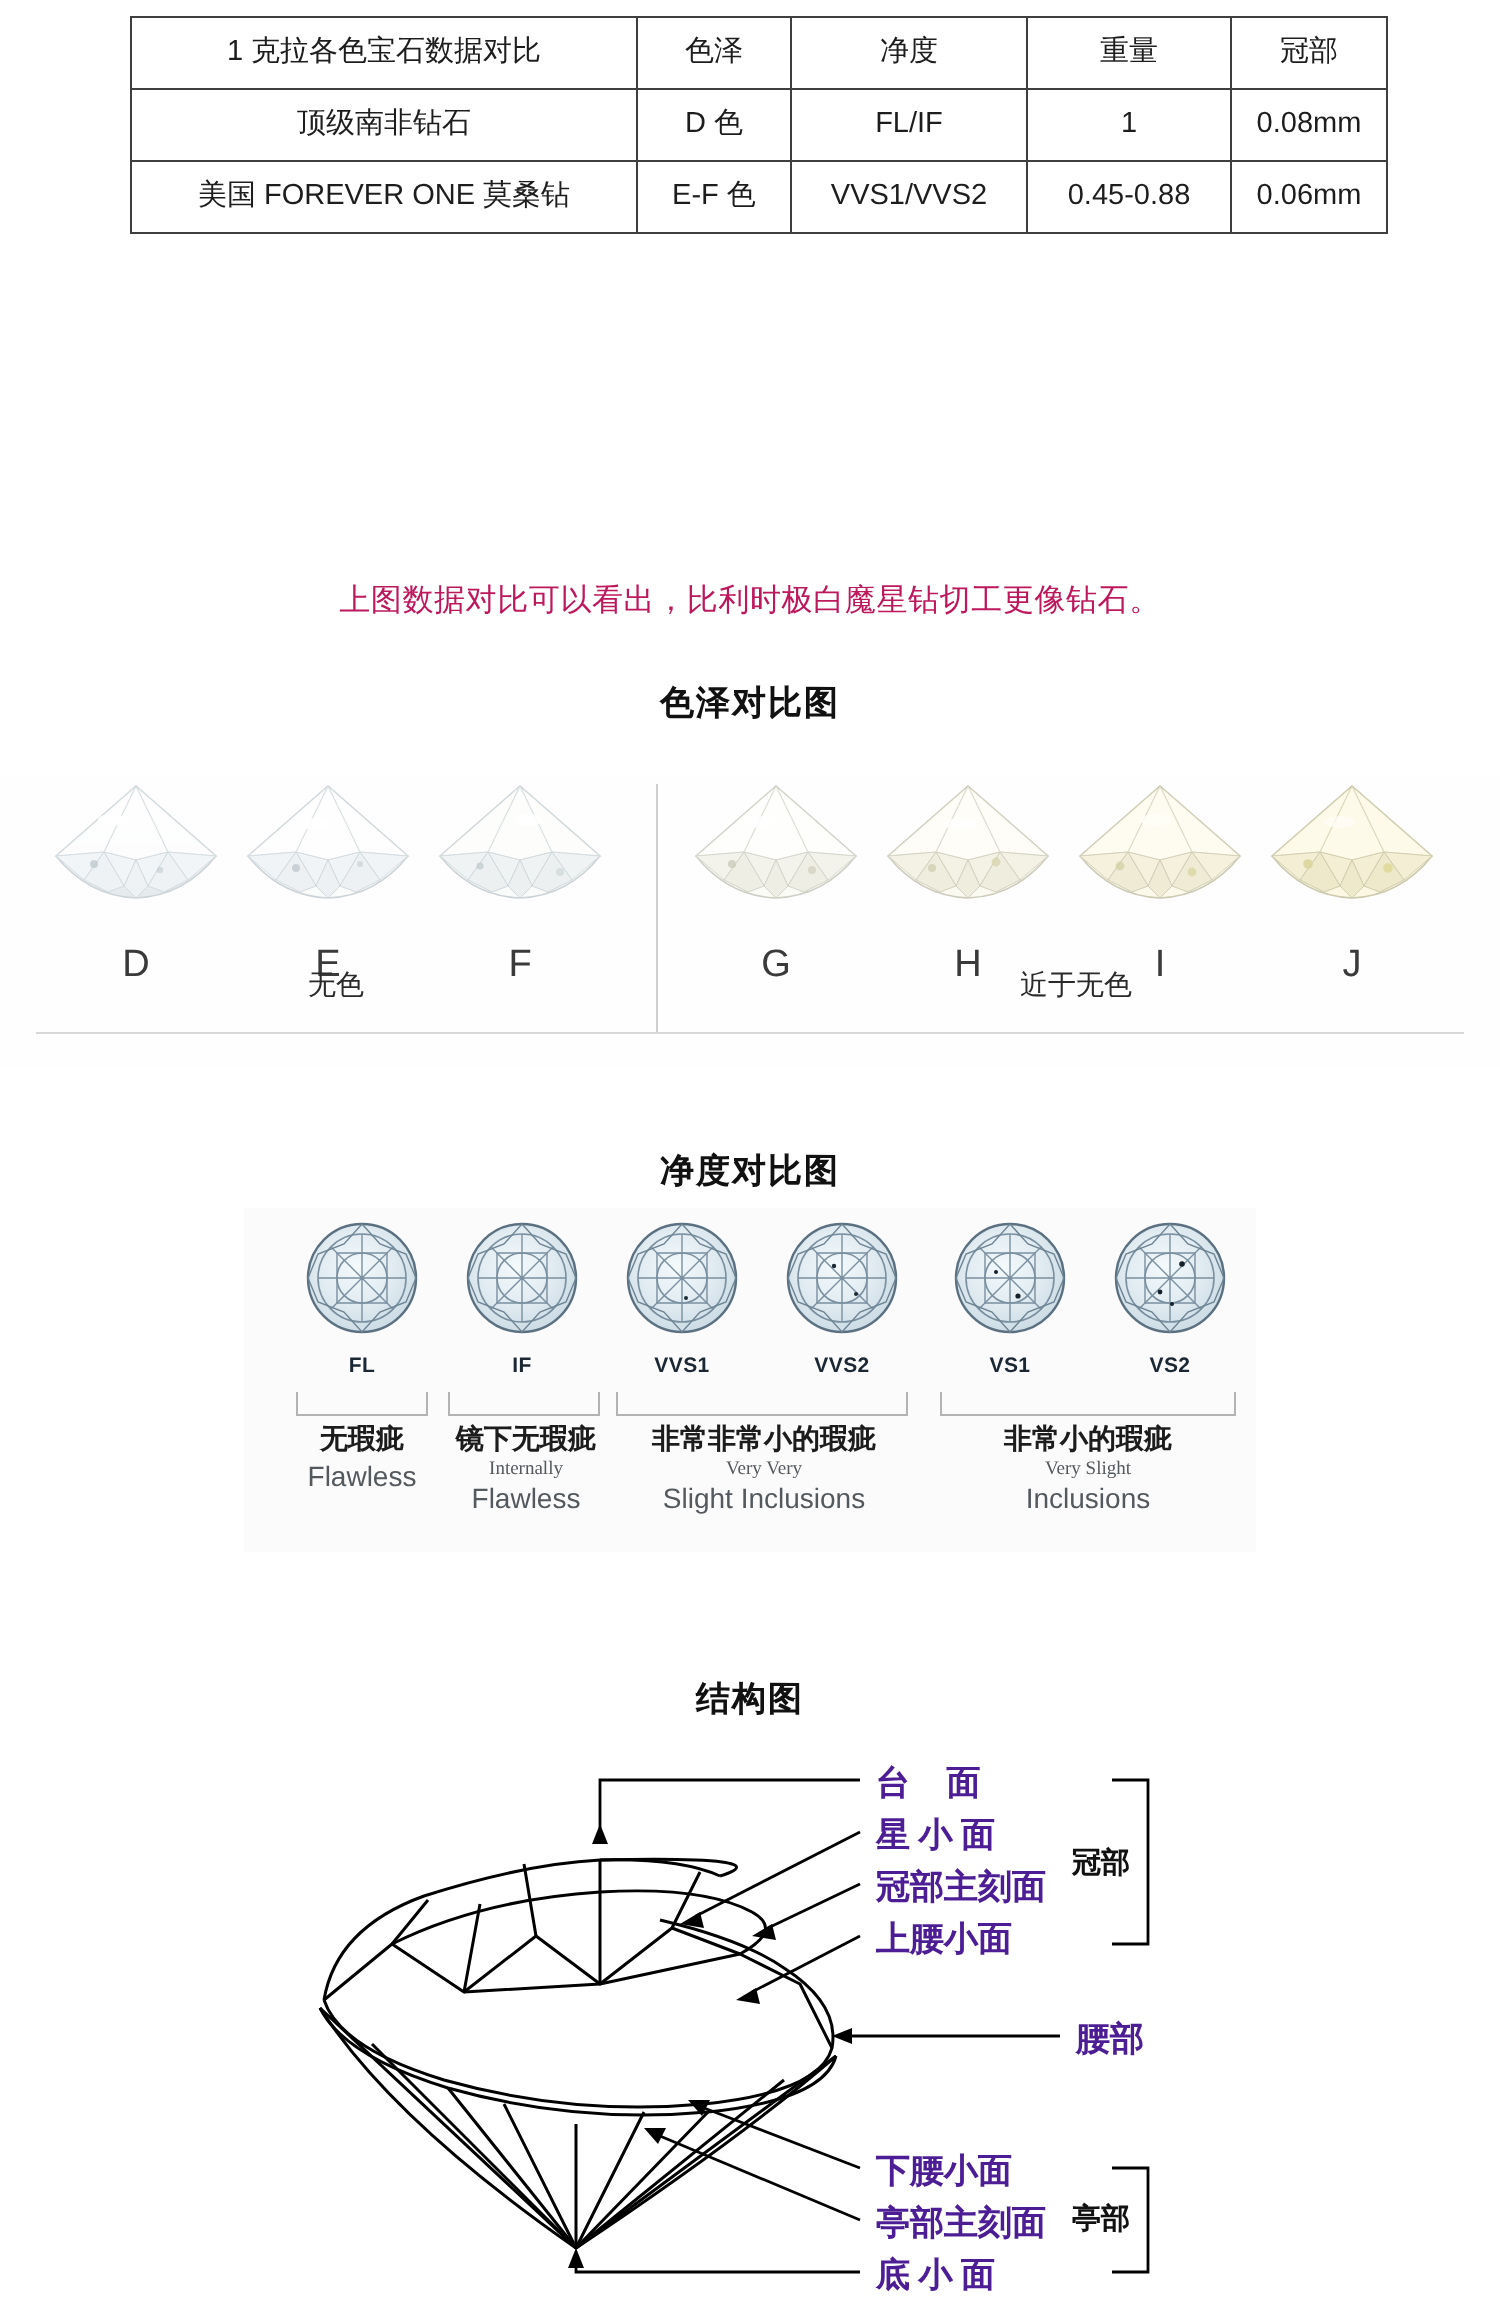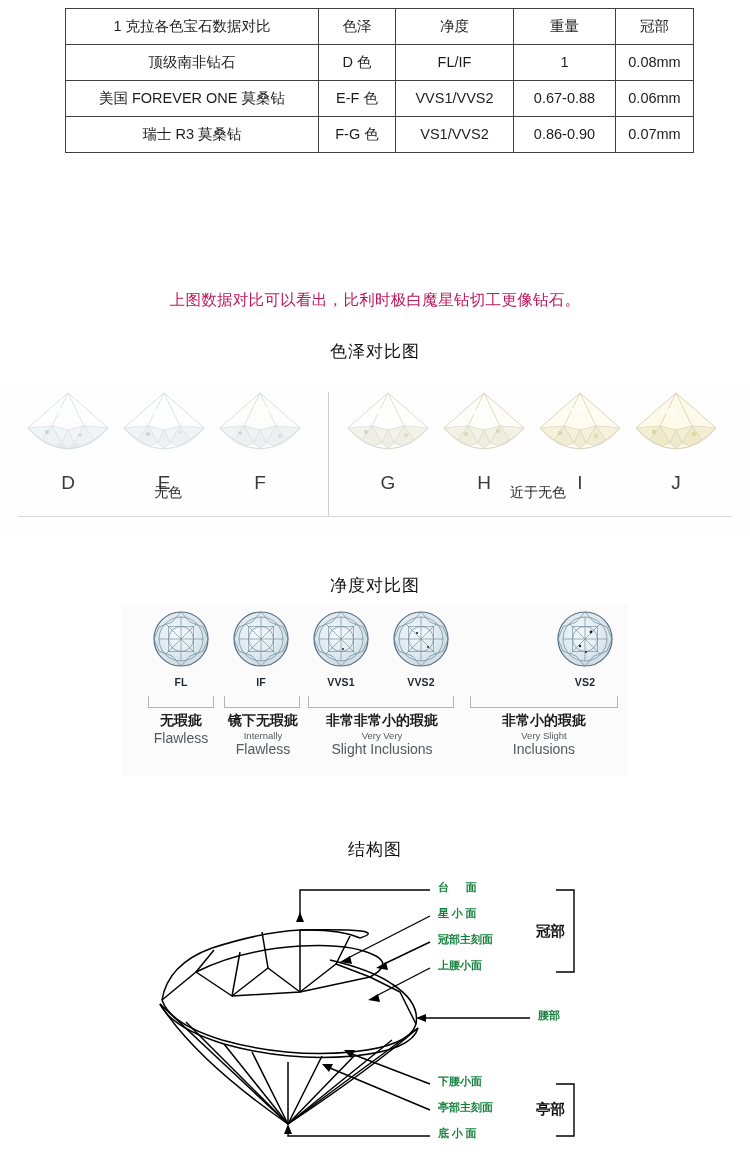--- a/index.html
+++ b/index.html
@@ -37,21 +37,21 @@
   
   .caption {
     position: absolute; left: 0; top: 290px; width: 750px;
     text-align: center; font-size: 15.5px; color: #be185d;
     letter-spacing: .3px;
   }
 
   
   .sect-title {
     position: absolute; left: 0; width: 750px; text-align: center;
-    font-weight: normal; font-size: 17px; color: #111; letter-spacing: 1px;
+    font-weight: bold; font-size: 17px; color: #111; letter-spacing: 1px;
   }
   #title-color   { top: 340px; }
   #title-clarity { top: 574px; }
   #title-struct  { top: 838px; }
 
   
   .color-panel {
     position: absolute; left: 0; top: 388px; width: 750px; height: 146px;
     background: #fefefe;
   }
@@ -96,31 +96,31 @@
     border-left: 1.4px solid #b3b3b3;
     border-right: 1.4px solid #b3b3b3;
     border-bottom: 1.4px solid #b3b3b3;
   }
   .desc { position: absolute; top: 108px; text-align: center; }
   .desc .zh {
     font-family: "Liberation Serif", "DejaVu Serif", serif;
     font-weight: bold; font-size: 14px; color: #1c1c1c; line-height: 1.25;
   }
   .desc .en { color: #54595e; line-height: 1.18; }
-  .desc .en-sm { font-size: 9.5px; }
+  .desc .en-sm { font-size: 9.5px; font-family: Liberation Serif, serif; }
   .desc .en-lg { font-size: 14px; }
 
   
   .struct-wrap {
     position: absolute; left: 0; top: 872px; width: 750px; height: 284px;
   }
   .struct-wrap svg { display: block; }
   .anno {
     position: absolute; font-family: "Liberation Serif", "DejaVu Serif", serif;
-    font-weight: bold; font-size: 11px; color: #15803d; white-space: nowrap;
+    font-weight: bold; font-size: 17px; color: #4c1d95; white-space: nowrap;
   }
   .anno.sp { letter-spacing: 7px; }
   .grp {
     position: absolute; font-family: "Liberation Serif", "DejaVu Serif", serif;
     font-weight: bold; font-size: 14.5px; color: #111;
   }
 </style>
 </head>
 <body>
 
@@ -145,29 +145,22 @@
         <td>顶级南非钻石</td>
         <td>D 色</td>
         <td>FL/IF</td>
         <td>1</td>
         <td>0.08mm</td>
       </tr>
       <tr>
         <td>美国 FOREVER ONE 莫桑钻</td>
         <td>E-F 色</td>
         <td>VVS1/VVS2</td>
-        <td>0.67-0.88</td>
+        <td>0.45-0.88</td>
         <td>0.06mm</td>
-      </tr>
-      <tr>
-        <td>瑞士 R3 莫桑钻</td>
-        <td>F-G 色</td>
-        <td>VS1/VVS2</td>
-        <td>0.86-0.90</td>
-        <td>0.07mm</td>
       </tr>
     </tbody>
   </table>
 </div>
 
 <div class="caption">上图数据对比可以看出，比利时极白魔星钻切工更像钻石。</div>
 
 <div class="sect-title" id="title-color">色泽对比图</div>
 
 <div class="color-panel">
@@ -333,20 +326,33 @@
       <circle cx="31" cy="31" r="12.5" fill="none" stroke="#7a90a0" stroke-width=".8"></circle>
       <path d="M31 9 L31 53 M9 31 L53 31 M15.5 15.5 L46.5 46.5 M46.5 15.5 L15.5 46.5" stroke="#7a90a0" stroke-width=".7" fill="none"></path>
       <path d="M31 4 L40 14 L53 19 L58 31 L53 43 L40 48 L31 58 L22 48 L9 43 L4 31 L9 19 L22 14 Z" fill="none" stroke="#6d8493" stroke-width=".7"></path>
       <path d="M18.5 18.5 L43.5 18.5 L43.5 43.5 L18.5 43.5 Z" fill="none" stroke="#7a90a0" stroke-width=".7"></path>
       <circle cx="27" cy="25" r="1.1" fill="#1c2a33"></circle>
       <circle cx="38" cy="39" r="1" fill="#1c2a33"></circle>
     </svg>
     <div class="cl-code">VVS2</div>
   </div>
 
+  <div class="cl-item" style="left:352px">
+    <svg width="62" height="62" viewBox="0 0 62 62">
+      <circle cx="31" cy="31" r="27" fill="url(#rb)" stroke="#5b7182" stroke-width="1.2"></circle>
+      <circle cx="31" cy="31" r="22" fill="none" stroke="#7a90a0" stroke-width=".8"></circle>
+      <circle cx="31" cy="31" r="12.5" fill="none" stroke="#7a90a0" stroke-width=".8"></circle>
+      <path d="M31 9 L31 53 M9 31 L53 31 M15.5 15.5 L46.5 46.5 M46.5 15.5 L15.5 46.5" stroke="#7a90a0" stroke-width=".7" fill="none"></path>
+      <path d="M31 4 L40 14 L53 19 L58 31 L53 43 L40 48 L31 58 L22 48 L9 43 L4 31 L9 19 L22 14 Z" fill="none" stroke="#6d8493" stroke-width=".7"></path>
+      <path d="M18.5 18.5 L43.5 18.5 L43.5 43.5 L18.5 43.5 Z" fill="none" stroke="#7a90a0" stroke-width=".7"></path>
+      <circle cx="35" cy="40" r="1.3" fill="#15212a"></circle>
+      <circle cx="24" cy="28" r="1" fill="#15212a"></circle>
+    </svg>
+    <div class="cl-code">VS1</div>
+  </div>
 
   <div class="cl-item" style="left:432px">
     <svg width="62" height="62" viewBox="0 0 62 62">
       <circle cx="31" cy="31" r="27" fill="url(#rb)" stroke="#5b7182" stroke-width="1.2"></circle>
       <circle cx="31" cy="31" r="22" fill="none" stroke="#7a90a0" stroke-width=".8"></circle>
       <circle cx="31" cy="31" r="12.5" fill="none" stroke="#7a90a0" stroke-width=".8"></circle>
       <path d="M31 9 L31 53 M9 31 L53 31 M15.5 15.5 L46.5 46.5 M46.5 15.5 L15.5 46.5" stroke="#7a90a0" stroke-width=".7" fill="none"></path>
       <path d="M31 4 L40 14 L53 19 L58 31 L53 43 L40 48 L31 58 L22 48 L9 43 L4 31 L9 19 L22 14 Z" fill="none" stroke="#6d8493" stroke-width=".7"></path>
       <path d="M18.5 18.5 L43.5 18.5 L43.5 43.5 L18.5 43.5 Z" fill="none" stroke="#7a90a0" stroke-width=".7"></path>
       <circle cx="37" cy="24" r="1.4" fill="#15212a"></circle>

